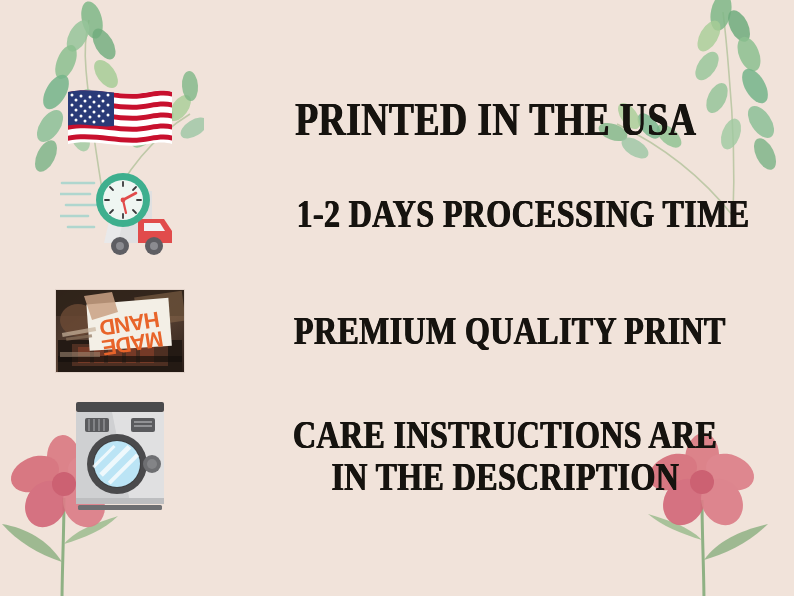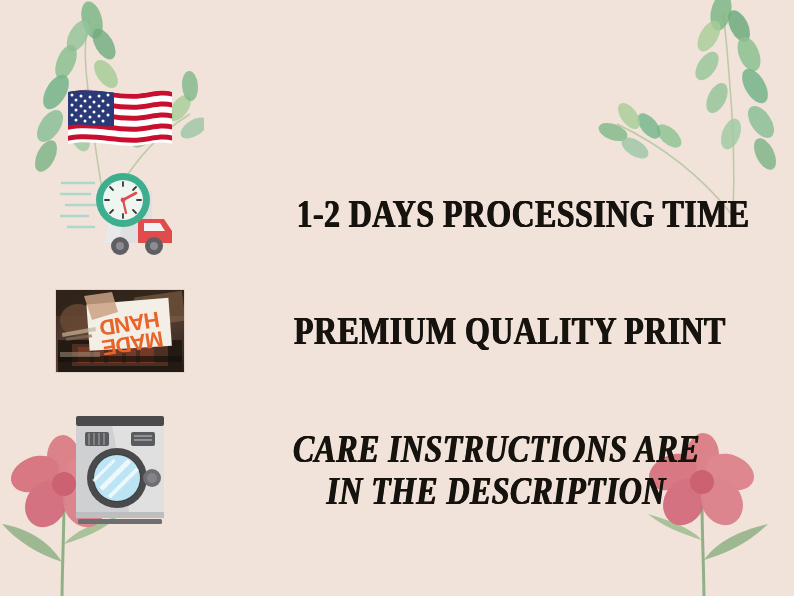--- a/index.html
+++ b/index.html
@@ -62,21 +62,21 @@
     text-align: center;
     white-space: nowrap;
     transform: scaleX(0.80);
     transform-origin: center center;
     text-shadow: 0.6px 0 0 #16130F, -0.6px 0 0 #16130F;
   }
 
   #row-usa        { top: 74px;  height: 92px; }
   #row-processing { top: 168px; height: 92px; }
   #row-quality    { top: 285px; height: 92px; }
-  #row-care       { top: 404px; height: 132px; font-style: italic; }
+  #row-care       { top: 390px; height: 132px; }
 
   #row-usa .headline        { font-size: 47px; }
   #row-processing .headline { font-size: 40px; }
   #row-quality .headline    { font-size: 40px; }
   #row-care .headline       { font-size: 40px; }
 
   
   #flag-icon { width: 108px; height: 68px; display: block; }
 
   
@@ -224,20 +224,23 @@
               <circle cx="33" cy="30" r="1.5"></circle>
               <circle cx="42" cy="29" r="1.5"></circle>
             <circle cx="10" cy="34" r="1.5"></circle>
               <circle cx="19" cy="35" r="1.5"></circle>
               <circle cx="28" cy="36" r="1.5"></circle>
               <circle cx="37" cy="35" r="1.5"></circle>
           </g>
         </g>
       </svg>
     </div>
+    <div class="text-cell">
+      <div class="headline">PRINTED IN THE USA</div>
+    </div>
   </div>
 
   <div class="row" id="row-processing">
     <div class="icon-cell">
       <svg id="delivery-icon" viewBox="0 0 120 95">
         <g stroke="#AFD6CE" stroke-width="2.6" stroke-linecap="round">
           <line x1="2" y1="16" x2="34" y2="16"></line>
           <line x1="0" y1="27" x2="30" y2="27"></line>
           <line x1="6" y1="38" x2="36" y2="38"></line>
           <line x1="0" y1="49" x2="28" y2="49"></line>

